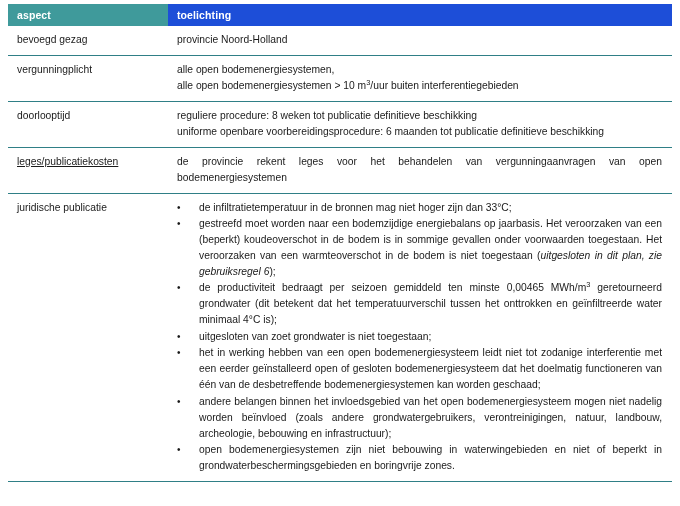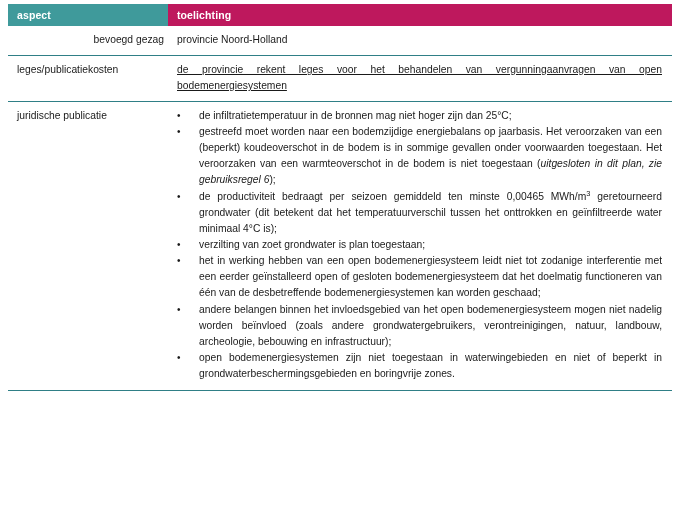--- a/index.html
+++ b/index.html
@@ -97,72 +97,86 @@
 
 <div class="table-wrap">
   <table class="spec-table">
     <colgroup>
       <col class="c-aspect">
       <col class="c-toel">
     </colgroup>
     <thead>
       <tr>
         <th class="th-aspect" style="background: rgb(63, 154, 155); color: rgb(255, 255, 255);">aspect</th>
-        <th class="th-toel" style="background: #be185d; color: rgb(255, 255, 255);">toelichting</th>
+        <th class="th-toel" style="background: #1d4ed8; color: rgb(255, 255, 255);">toelichting</th>
       </tr>
     </thead>
     <tbody>
 
       <tr>
-        <td class="cell-aspect" style="border-top-color: rgb(47, 127, 134); text-align: right;">bevoegd gezag</td>
+        <td class="cell-aspect" style="border-top-color: rgb(47, 127, 134);">bevoegd gezag</td>
         <td class="cell-toel" style="border-top-color: rgb(47, 127, 134);">
           <span class="line">provincie Noord-Holland</span>
         </td>
       </tr>
 
-
+      <tr>
+        <td class="cell-aspect" style="border-top-color: rgb(47, 127, 134);">vergunningplicht</td>
+        <td class="cell-toel" style="border-top-color: rgb(47, 127, 134);">
+          <span class="line">alle open bodemenergiesystemen,</span>
+          <span class="line">alle open bodemenergiesystemen &gt; 10 m<sup>3</sup>/uur buiten interferentiegebieden</span>
+        </td>
+      </tr>
 
       <tr>
-        <td class="cell-aspect" style="border-top-color: rgb(47, 127, 134);">leges/publicatiekosten</td>
-        <td class="cell-toel" style="border-top-color: rgb(47, 127, 134); text-decoration: underline;">
+        <td class="cell-aspect" style="border-top-color: rgb(47, 127, 134);">doorlooptijd</td>
+        <td class="cell-toel" style="border-top-color: rgb(47, 127, 134);">
+          <span class="line">reguliere procedure: 8 weken tot publicatie definitieve beschikking</span>
+          <span class="line">uniforme openbare voorbereidingsprocedure: 6 maanden tot publicatie definitieve beschikking</span>
+        </td>
+      </tr>
+
+      <tr>
+        <td class="cell-aspect" style="border-top-color: rgb(47, 127, 134); text-decoration: underline;">leges/publicatiekosten</td>
+        <td class="cell-toel" style="border-top-color: rgb(47, 127, 134);">
           <span class="para">de provincie rekent leges voor het behandelen van vergunningaanvragen van open bodemenergiesystemen</span>
         </td>
       </tr>
 
       <tr class="last-row">
         <td class="cell-aspect" style="border-top-color: rgb(47, 127, 134); border-bottom-color: rgb(47, 127, 134);">juridische publicatie</td>
         <td class="cell-toel bl-cell" style="border-top-color: rgb(47, 127, 134); border-bottom-color: rgb(47, 127, 134);">
           <ul class="cond-list">
             <li>
               <span class="bullet">•</span>
-              <span class="li-text"><span>de infiltratietemperatuur in de bronnen mag niet hoger zijn dan 25°C;</span><em class="emph"></em><span></span></span>
+              <span class="li-text"><span>de infiltratietemperatuur in de bronnen mag niet hoger zijn dan 33°C;</span><em class="emph"></em><span></span></span>
             </li>
             <li>
               <span class="bullet">•</span>
               <span class="li-text"><span>gestreefd moet worden naar een bodemzijdige energiebalans op jaarbasis. Het veroorzaken van een (beperkt) koudeoverschot in de bodem is in sommige gevallen onder voorwaarden toegestaan. Het veroorzaken van een warmteoverschot in de bodem is niet toegestaan (</span><em class="emph">uitgesloten in dit plan, zie gebruiksregel 6</em><span>);</span></span>
             </li>
             <li>
               <span class="bullet">•</span>
               <span class="li-text"><span>de productiviteit bedraagt per seizoen gemiddeld ten minste 0,00465 MWh/m<sup>3</sup> geretourneerd grondwater (dit betekent dat het temperatuurverschil tussen het onttrokken en geïnfiltreerde water minimaal 4°C is);</span><em class="emph"></em><span></span></span>
             </li>
             <li>
               <span class="bullet">•</span>
-              <span class="li-text"><span>verzilting van zoet grondwater is plan toegestaan;</span><em class="emph"></em><span></span></span>
+              <span class="li-text"><span>uitgesloten van zoet grondwater is niet toegestaan;</span><em class="emph"></em><span></span></span>
             </li>
             <li>
               <span class="bullet">•</span>
               <span class="li-text"><span>het in werking hebben van een open bodemenergiesysteem leidt niet tot zodanige interferentie met een eerder geïnstalleerd open of gesloten bodemenergiesysteem dat het doelmatig functioneren van één van de desbetreffende bodemenergiesystemen kan worden geschaad;</span><em class="emph"></em><span></span></span>
             </li>
             <li>
               <span class="bullet">•</span>
               <span class="li-text"><span>andere belangen binnen het invloedsgebied van het open bodemenergiesysteem mogen niet nadelig worden beïnvloed (zoals andere grondwatergebruikers, verontreinigingen, natuur, landbouw, archeologie, bebouwing en infrastructuur);</span><em class="emph"></em><span></span></span>
             </li>
             <li>
               <span class="bullet">•</span>
-              <span class="li-text"><span>open bodemenergiesystemen zijn niet toegestaan in waterwingebieden en niet of beperkt in grondwaterbeschermingsgebieden en boringvrije zones.</span><em class="emph"></em><span></span></span>
+              <span class="li-text"><span>open bodemenergiesystemen zijn niet bebouwing in waterwingebieden en niet of beperkt in grondwaterbeschermingsgebieden en boringvrije zones.</span><em class="emph"></em><span></span></span>
             </li>
           </ul>
         </td>
       </tr>
 
     </tbody>
   </table>
 </div>
 
 </body></html>

